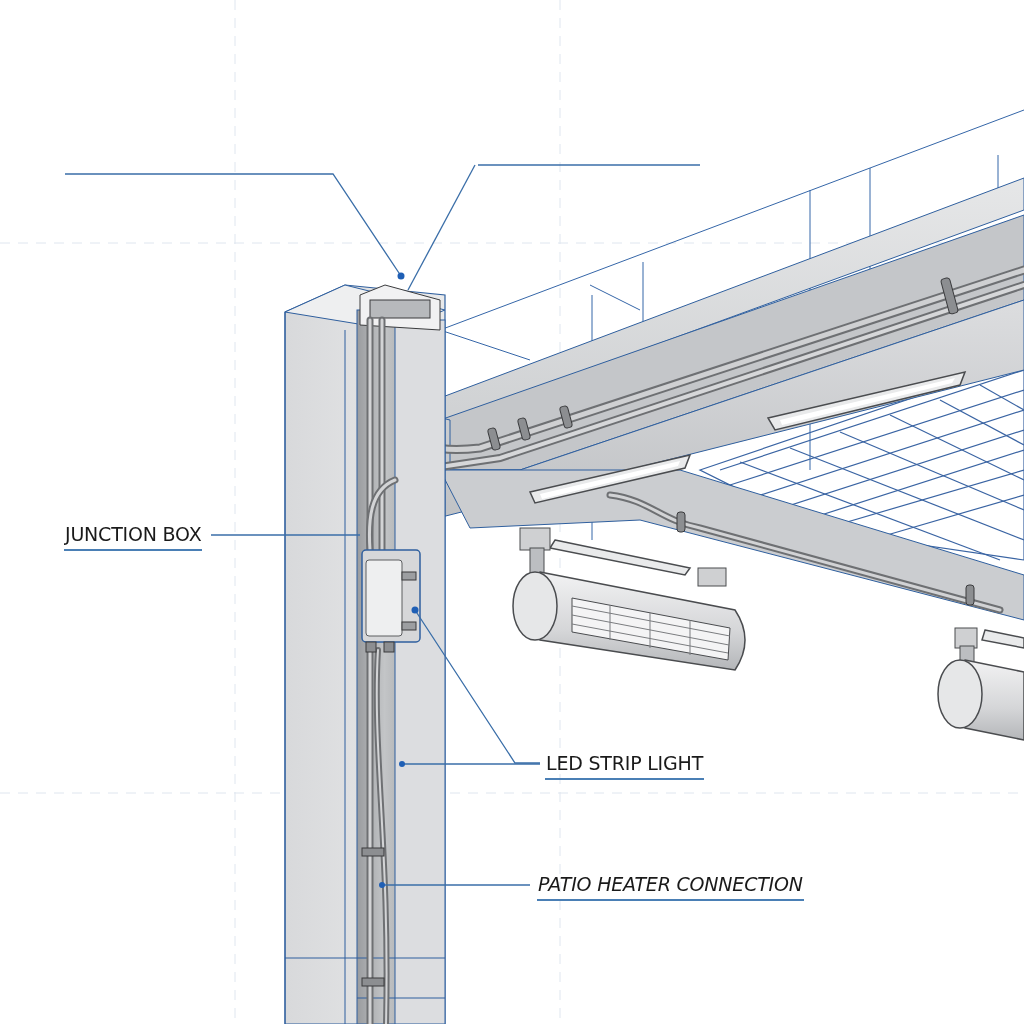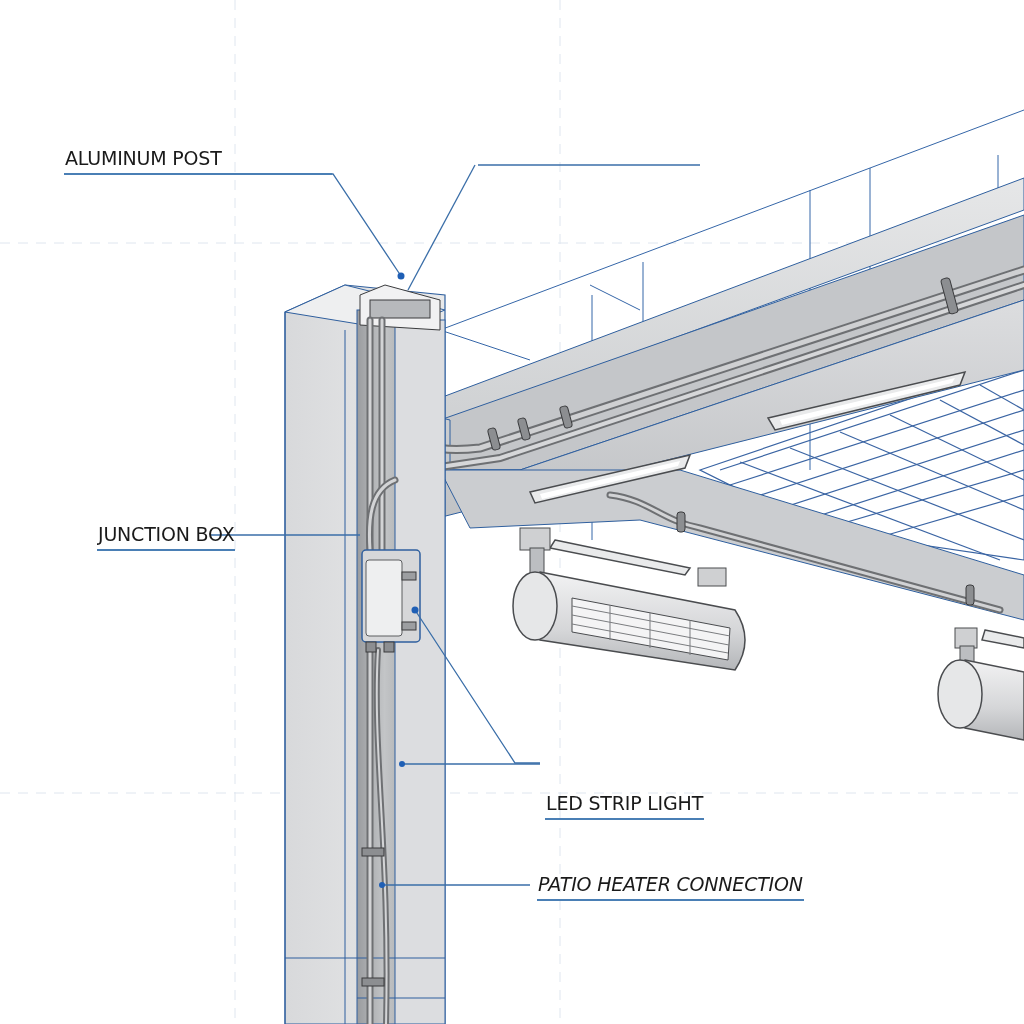--- a/index.html
+++ b/index.html
@@ -181,25 +181,22 @@
     <polyline points="382,885 530,885"></polyline>
   </g>
   <g fill="#1f5fb5">
     <circle cx="401" cy="276" r="3.5"></circle>
     <circle cx="415" cy="610" r="3.5"></circle>
     <circle cx="402" cy="764" r="3"></circle>
     <circle cx="382" cy="885" r="3"></circle>
   </g>
 </svg>
 
-<div class="label" style="left:64px; top:147px;">
-  <span class="text" style="padding-right:110px;">ALUMINUM POST</span>
-</div>
-<div class="label" style="left:64px; top:523px;margin-left:33px;">
+<div class="label" style="left:64px; top:523px;">
   <span class="text">JUNCTION BOX</span>
 </div>
-<div class="label" style="left:545px; top:752px;margin-top:40px;">
+<div class="label" style="left:545px; top:752px;">
   <span class="text">LED STRIP LIGHT</span>
 </div>
 <div class="label" style="left:537px; top:873px;font-style:italic;">
   <span class="text">PATIO HEATER CONNECTION</span>
 </div>
 </div>
 
 </body></html>

